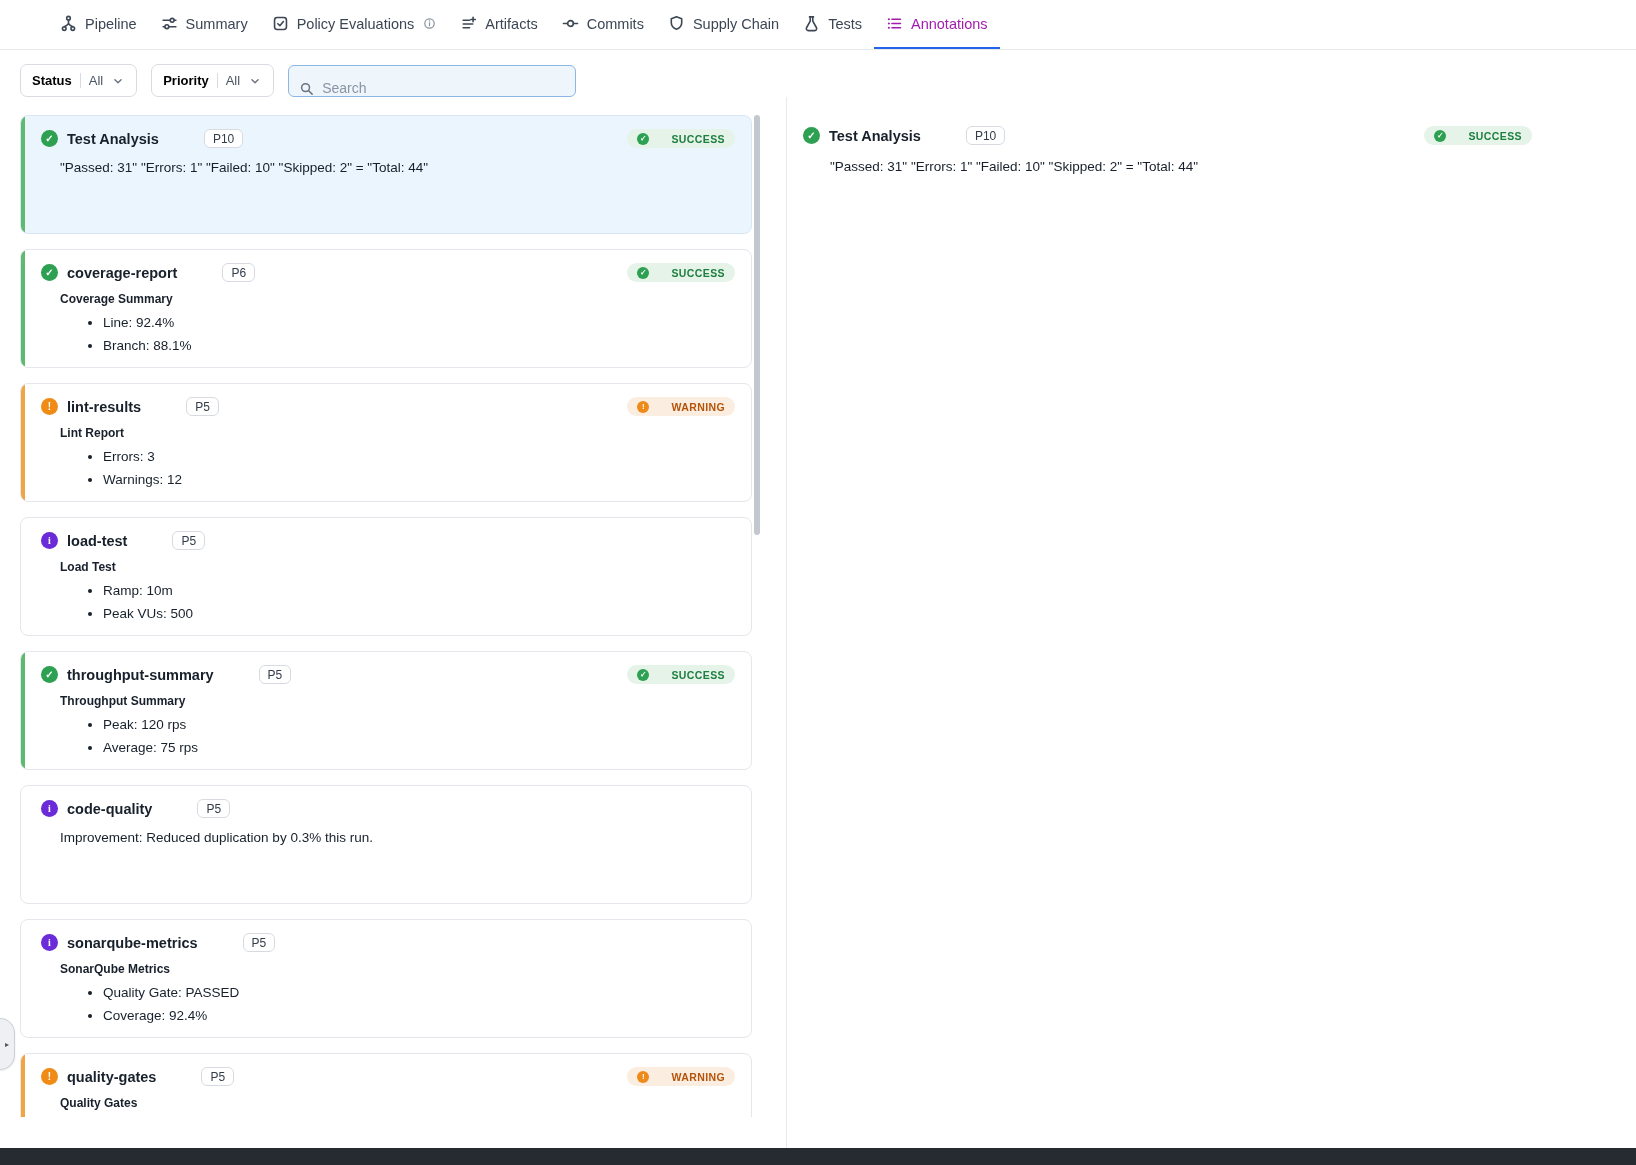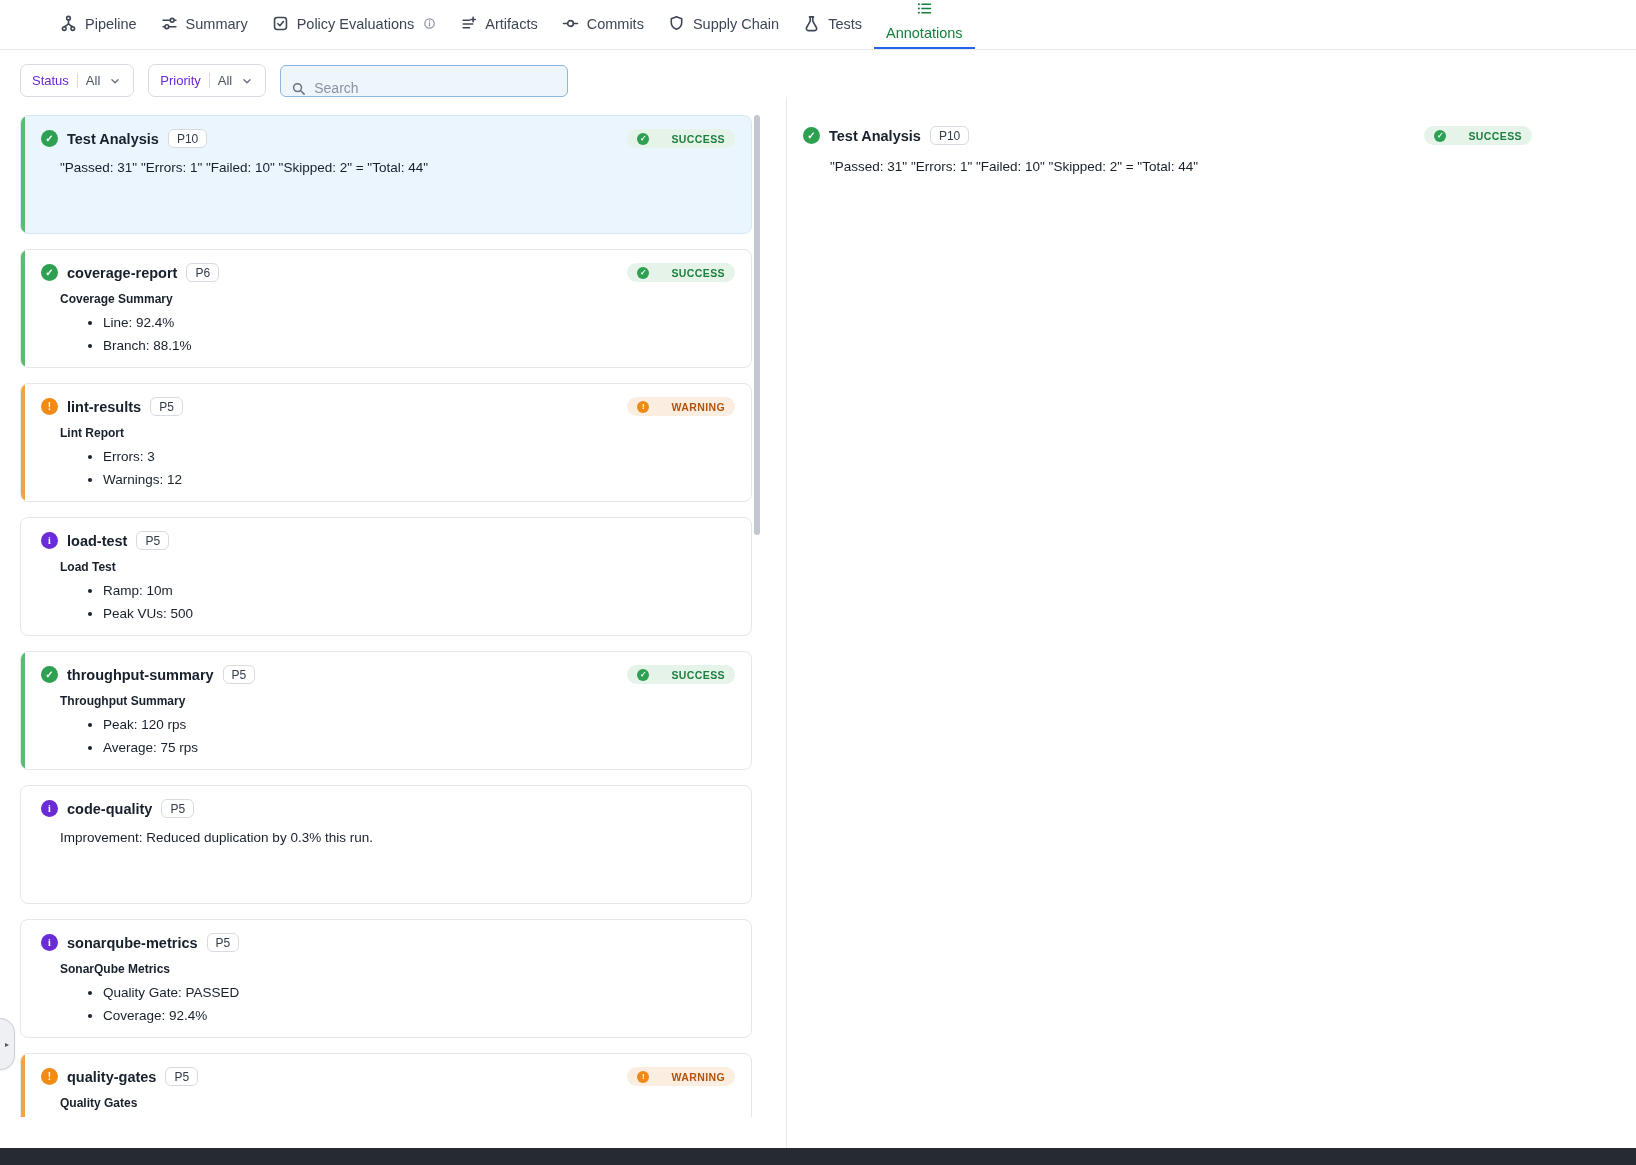--- a/index.html
+++ b/index.html
@@ -6,29 +6,29 @@
   html,body { width:1636px; height:1165px; }
   body {
     position: relative; overflow: hidden; background:#fff;
     font-family:"Liberation Sans", sans-serif; color:#17202B;
   }
   
   .nav { height:50px; border-bottom:1px solid #E7E9ED; display:flex; align-items:stretch; padding-left:48px; background:#fff; }
   #tabs { display:flex; }
   .tab { display:flex; align-items:center; gap:8px; padding:0 12px; font-size:14.5px; font-weight:500;
          color:#3C4654; cursor:pointer; border:none; background:transparent; border-bottom:2px solid transparent; }
-  .tab.active { color:#15803d; border-bottom-color:#2563EB;flex-direction:column; }
+  .tab.active { color:#a21caf; border-bottom-color:#2563EB; }
   .tab-ic { display:flex; }
   .tab-ic svg { display:block; }
   .tab-info { display:flex; color:#8A94A3; margin-left:1px; }
   
   .filters { display:flex; align-items:center; margin:14px 0 0 20px; height:33px; gap:14px; }
   .dropdown { display:flex; align-items:center; gap:8px; height:33px; padding:0 11px; background:#fff;
               border:1px solid #D8DCE2; border-radius:7px; font-size:13px; cursor:pointer; }
-  .dd-label { font-weight:400; color:#6d28d9;text-align:right; }
+  .dd-label { font-weight:700; color:#000000;text-align:right; }
   .dd-sep { width:1px; height:15px; background:#D8DCE2; }
   .dd-value { color:#4B5563; }
   .dropdown svg { color:#6B7280; }
   .search { display:flex; align-items:flex-end; gap:8px; width:288px; height:32px; padding:0 10px;
             border:1.5px solid #8CB6E4; border-radius:6px; background:#EEF6FC; }
   .search svg { color:#6B7280; flex:none; }
   .search input { flex:1; border:none; outline:none; background:transparent; font-size:14px;
                   font-family:"Liberation Sans",sans-serif; color:#1F2937; }
   .search input::placeholder { color:#8A94A3; }
   
@@ -46,21 +46,21 @@
   .card.warning::before { background:#F2A342; }
   .card.info::before { display:none; }
   .card.selected { background:#EAF5FE; border-color:#D9E7F4; }
   .card-header { display:flex; align-items:center; gap:9px; }
   .lvl-ic { width:17px; height:17px; border-radius:50%; flex:none; display:flex; align-items:center;
             justify-content:center; color:#fff; font-size:10px; font-weight:700; line-height:1; }
   .lvl-ic.success { background:#2EA052; } .lvl-ic.success::after { content:"\2713"; }
   .lvl-ic.warning { background:#F08C16; } .lvl-ic.warning::after { content:"!"; }
   .lvl-ic.info    { background:#6B2BD9; } .lvl-ic.info::after { content:"i"; font-family:"Liberation Serif",serif; }
   .card-title { font-weight:700; font-size:14.5px; color:#17202B; }
-  .prio { border:1px solid #D7DBE1; border-radius:6px; padding:1.5px 8px; font-size:12px; color:#333C49; background:#fff; }
+  .prio { border:1px solid #D7DBE1; border-radius:6px; padding:1.5px 8px; font-size:12px; color:#333C49; background:#fff;margin-left:36px; }
   .pill { margin-left:auto; display:inline-flex; align-items:center; gap:22px; padding:3.5px 10px;
           border-radius:12px; font-size:10.5px; font-weight:700; letter-spacing:.4px; }
   .pill.success { background:#E5F3E9; color:#1D7F3F; }
   .pill.warning { background:#FBEEE0; color:#B45309; }
   .pill-dot { width:12px; height:12px; border-radius:50%; color:#fff; font-size:8px; font-weight:700;
               display:flex; align-items:center; justify-content:center; line-height:1; }
   .pill.success .pill-dot { background:#2EA052; } .pill.success .pill-dot::after { content:"\2713"; }
   .pill.warning .pill-dot { background:#ED8A19; } .pill.warning .pill-dot::after { content:"!"; }
   .card-heading { font-weight:700; font-size:12px; margin:10px 0 0 19px; }
   .card-body { font-size:13.5px; margin:12px 0 0 19px; }

